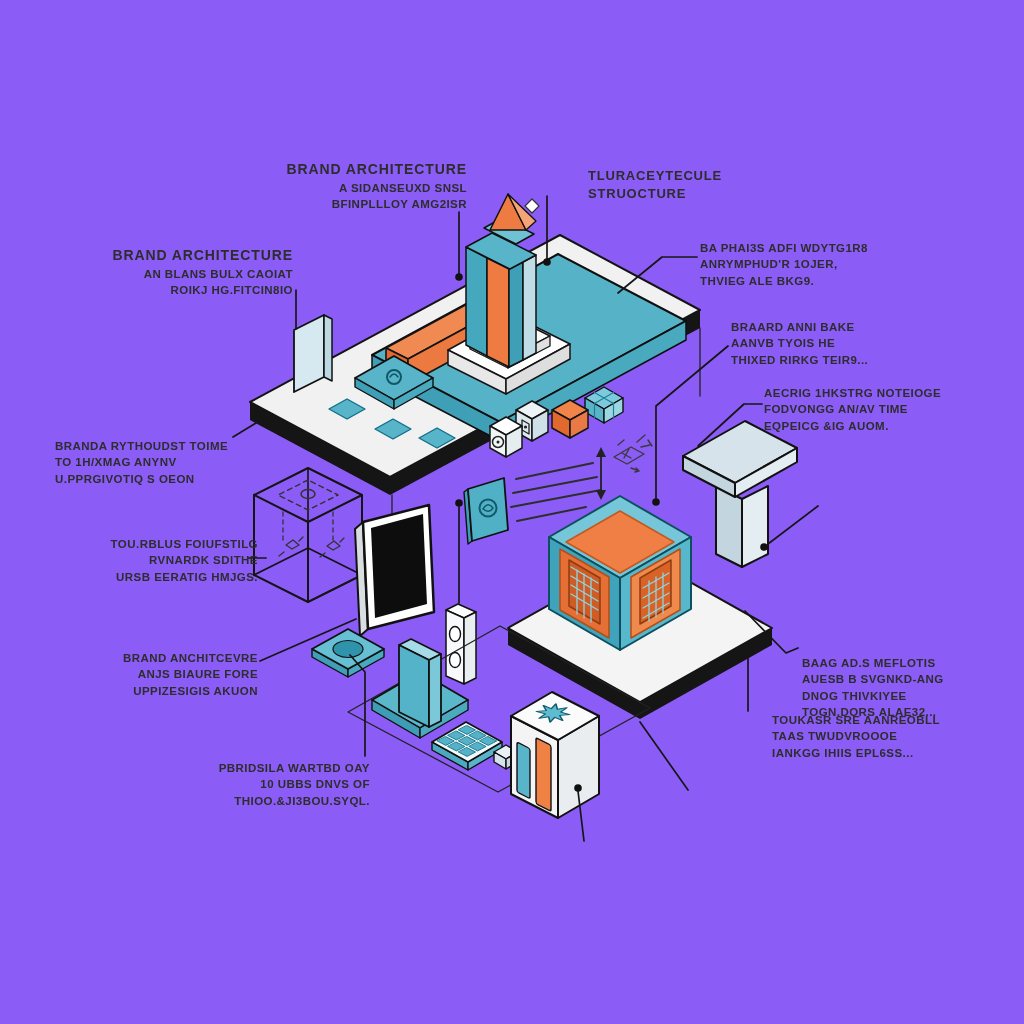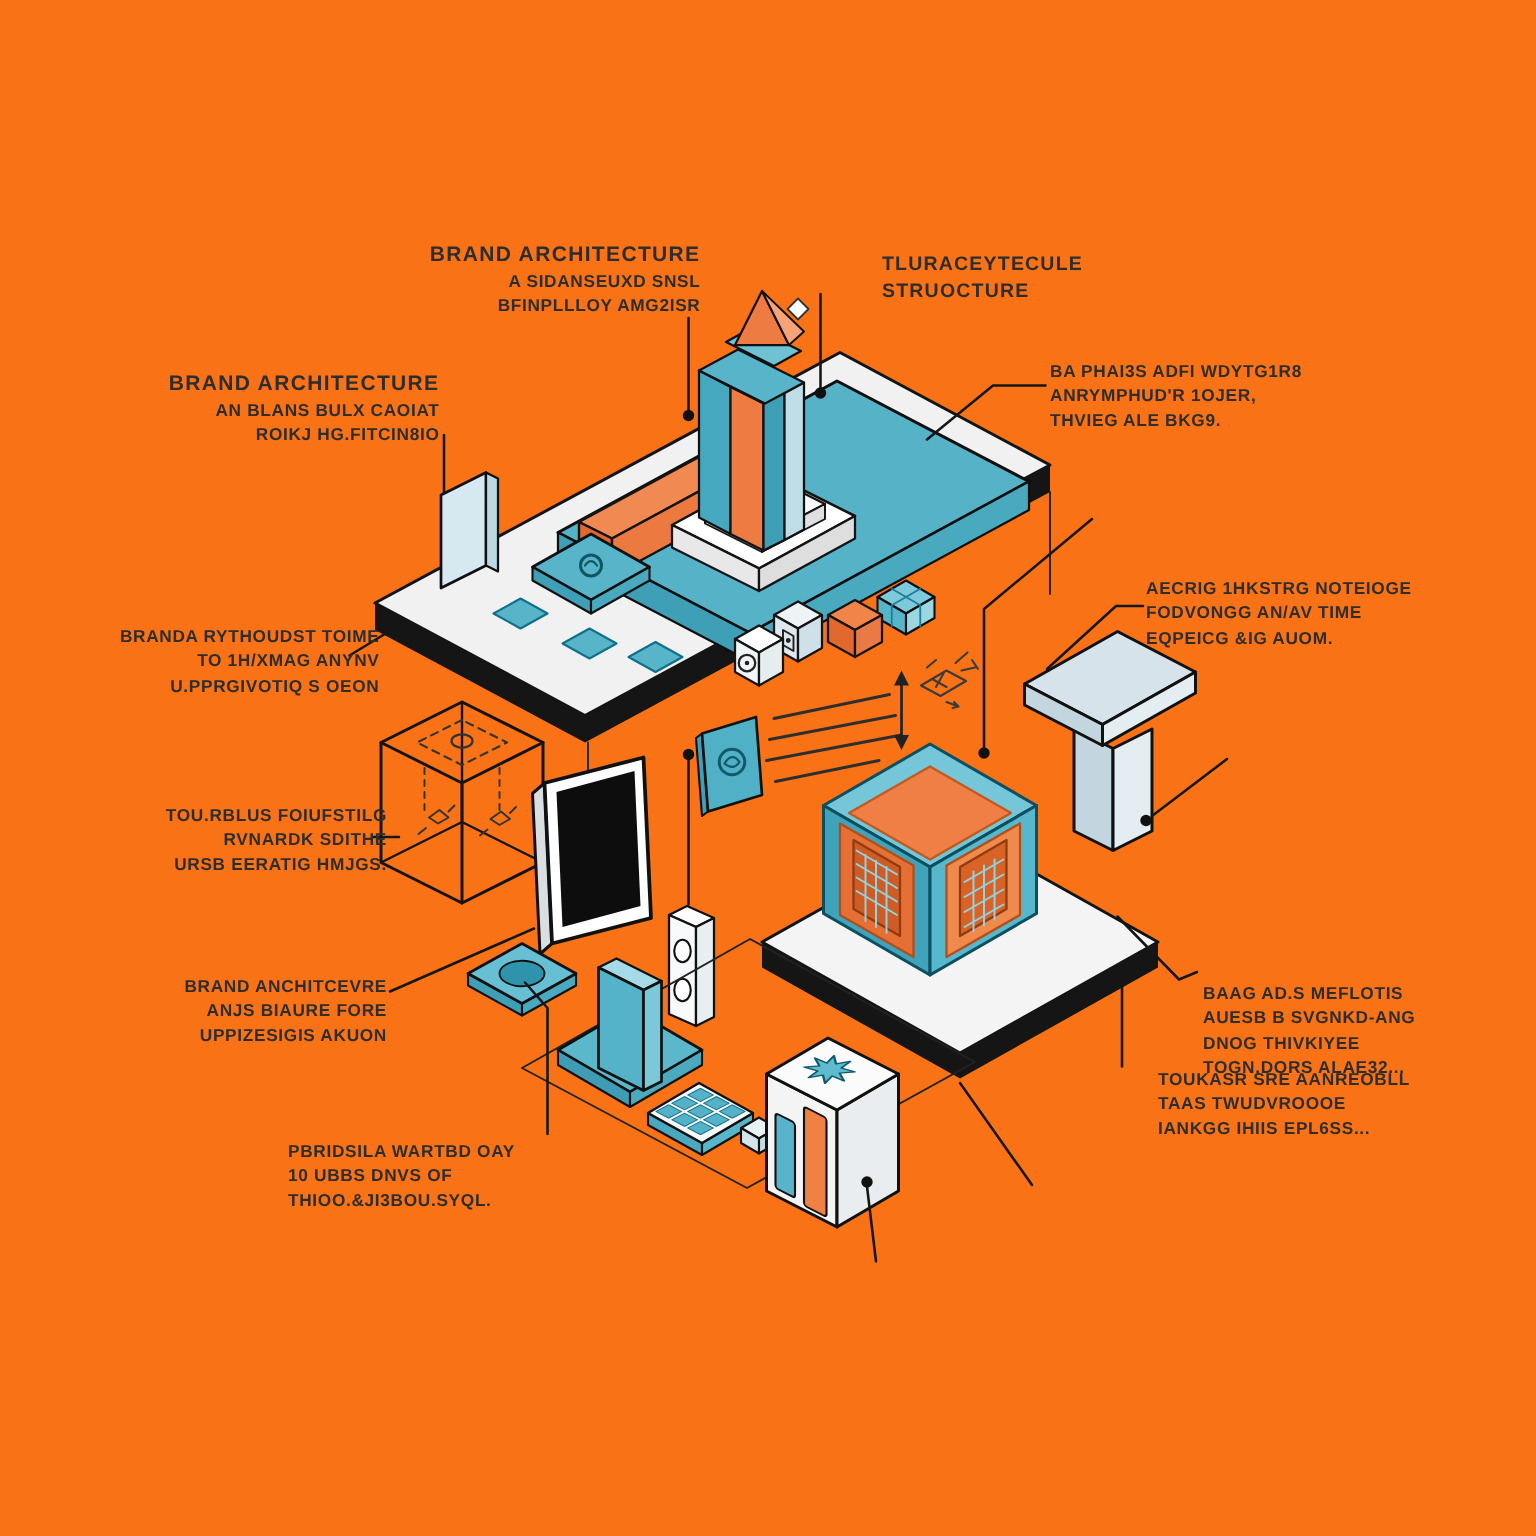--- a/index.html
+++ b/index.html
@@ -1,16 +1,16 @@
 <!DOCTYPE html>
 <html><head>
 <meta charset="utf-8">
 <style>
   html,body{margin:0;padding:0;background:#fff;}
-  .stage{position:relative;width:1024px;height:1024px;background:#f97316;overflow:hidden;
+  .stage{position:relative;width:1024px;height:1024px;background:#8b5cf6;overflow:hidden;
          font-family:"Liberation Sans",sans-serif;}
   .scene{position:absolute;left:0;top:0;}
   .label{position:absolute;font-weight:bold;font-size:11.5px;line-height:1.42;color:#2d2d2d;
          letter-spacing:.45px;white-space:pre-line;text-transform:uppercase;}
   .label.big::first-line{font-size:14px;letter-spacing:.9px;}
   .label.lg{font-size:13px;letter-spacing:.8px;margin-left:32px;}
 </style>
 </head>
 <body>
 
@@ -272,36 +272,39 @@
 A SIDANSEUXD SNSL
 BFINPLLLOY AMG2ISR</div>
 <div class="label lg" style="left:556px;top:167px;width:185px">TLURACEYTECULE
 STRUOCTURE</div>
 <div class="label big" style="left:88px;top:246px;width:205px;text-align:right">BRAND ARCHITECTURE
 AN BLANS BULX CAOIAT
 ROIKJ HG.FITCIN8IO</div>
 <div class="label" style="left:700px;top:240px;width:225px">BA PHAI3S ADFI WDYTG1R8
 ANRYMPHUD'R 1OJER,
 THVIEG ALE BKG9.</div>
-<div class="label" style="left:55px;top:417px;width:198px;text-align:right">BRANDA RYTHOUDST TOIME
+<div class="label" style="left:731px;top:319px;width:215px">BRAARD ANNI BAKE
+AANVB TYOIS HE
+THIXED RIRKG TEIR9...</div>
+<div class="label" style="left:55px;top:438px;width:198px;text-align:left">BRANDA RYTHOUDST TOIME
 TO 1H/XMAG ANYNV
 U.PPRGIVOTIQ S OEON</div>
 <div class="label" style="left:764px;top:385px;width:220px">AECRIG 1HKSTRG NOTEIOGE
 FODVONGG AN/AV TIME
 EQPEICG &amp;IG AUOM.</div>
 <div class="label" style="left:60px;top:650px;width:198px;text-align:right">BRAND ANCHITCEVRE
 ANJS BIAURE FORE
 UPPIZESIGIS AKUON</div>
 <div class="label" style="left:66px;top:536px;width:192px;text-align:right">TOU.RBLUS FOIUFSTILG
 RVNARDK SDITHE
 URSB EERATIG HMJGS.</div>
 <div class="label" style="left:802px;top:655px;width:205px">BAAG AD.S MEFLOTIS
 AUESB B SVGNKD-ANG
 DNOG THIVKIYEE
 TOGN.DORS ALAE32...</div>
 <div class="label" style="left:772px;top:712px;width:225px">TOUKASR SRE AANREOBLL
 TAAS TWUDVROOOE
 IANKGG IHIIS EPL6SS...</div>
-<div class="label" style="left:192px;top:760px;width:178px;text-align:left">PBRIDSILA WARTBD OAY
+<div class="label" style="left:192px;top:760px;width:178px;text-align:right">PBRIDSILA WARTBD OAY
 10 UBBS DNVS OF
 THIOO.&amp;JI3BOU.SYQL.</div>
 
 </div>
 
 </body></html>

